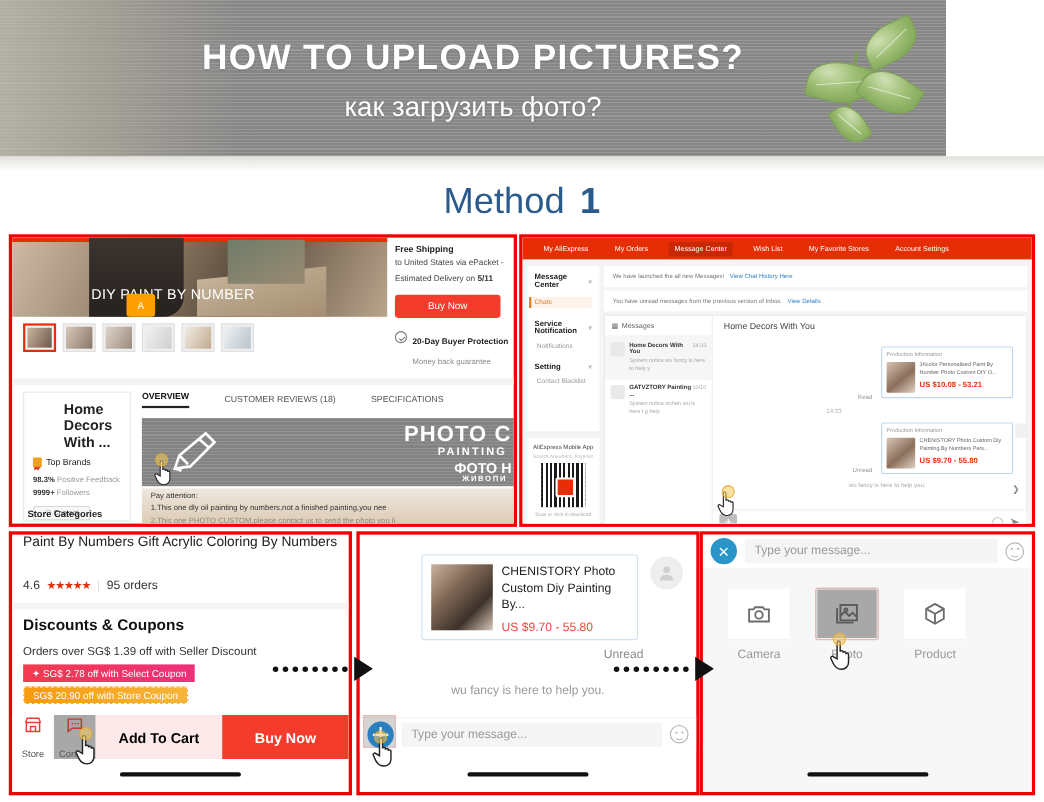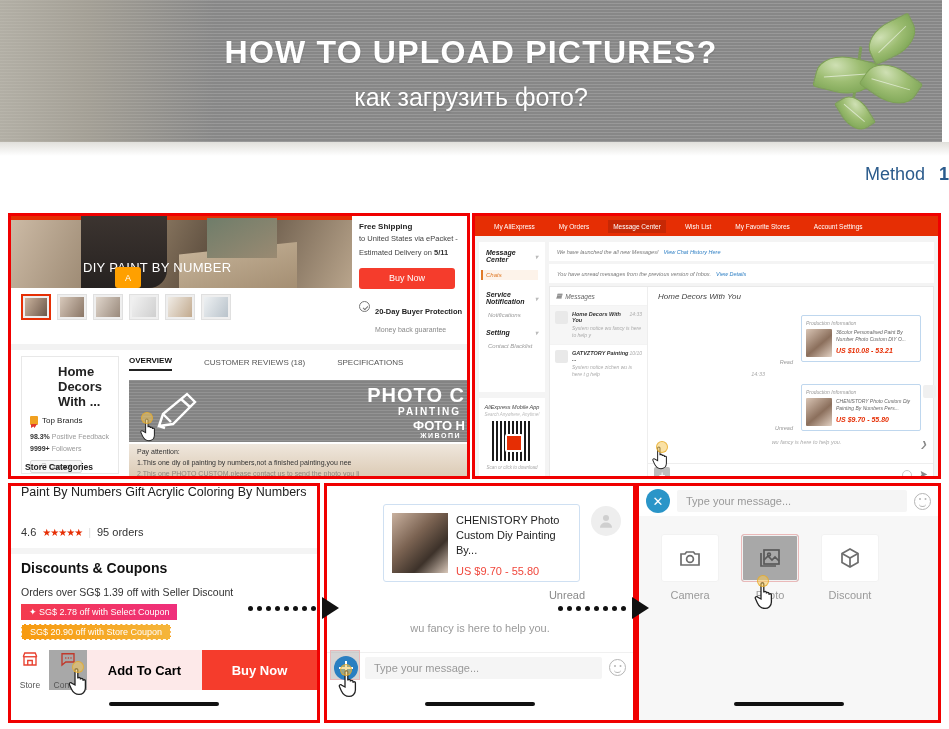--- a/index.html
+++ b/index.html
@@ -6,21 +6,21 @@
   body {
     width: 949px; height: 729px;
     font-family: "Liberation Sans", sans-serif;
     background: #ffffff;
     overflow: hidden;
     position: relative;
   }
 
   
   .banner {
-    position: absolute; left: 0; top: 0; width: 942px; height: 142px;
+    position: absolute; left: 0; top: 0; width: 860px; height: 142px;
     background: #8d8d8d;
     overflow: hidden;
   }
   .banner-texture {
     position: absolute; inset: 0;
     background-image: repeating-linear-gradient(to bottom,
       rgba(255,255,255,0.10) 0px, rgba(255,255,255,0.10) 1px,
       rgba(0,0,0,0.045) 1px, rgba(0,0,0,0.045) 3px);
   }
   .banner-fade-left {
@@ -63,23 +63,23 @@
           background:#7d9c5b; transform: rotate(8deg); border-radius:2px; }
 
   .banner-bottom-fade {
     position:absolute; left:0; top:142px; width:949px; height:14px;
     background: linear-gradient(to bottom, rgba(200,198,190,.55), rgba(255,255,255,0));
   }
 
   
   .method-row {
     position: absolute; left: 0; top: 164px; width: 949px;
-    text-align: right;
+    text-align: center;
     color: #2b5b8c;
-    font-size: 18px;
+    font-size: 33px;
   }
   .method-row .m-num { font-weight: bold; margin-left: 14px; }
 
   
   .panel {
     position: absolute;
     border: 3px solid #f00000;
     background: #ffffff;
     overflow: hidden;
   }
@@ -163,21 +163,21 @@
             background: linear-gradient(to bottom, #efe7dd, #d9c6ae); padding:4px 8px;}
   .pp-pay-h { font-size:7px; color:#333; }
   .pp-pay-l { font-size:7px; color:#333; margin-top:4px; }
   .pp-pay-l2 { font-size:7px; color:#555; margin-top:4px; opacity:.6;}
 
   
   .mc-nav { position:absolute; left:0; top:0; width:463px; height:20px; background:#e62e04; }
   .mc-nav-items { display:flex; align-items:center; height:20px; padding-left:14px; gap:14px; }
   .mc-nav-item { font-size:6.5px; color:#fff; padding:3px 5px; }
   .mc-nav-item.active { background:#c72805; }
-  .mc-body { position:absolute; left:0; top:20px; width:463px; height:272px; background:#f4f4f4;font-style:italic; }
+  .mc-body { position:absolute; left:0; top:20px; width:463px; height:272px; background:#f4f4f4; }
   .mc-side { position:absolute; left:4px; top:6px; width:66px; height:150px; background:#fff; padding:7px 7px; }
   .mc-side-h { font-size:7px; font-weight:bold; color:#222; display:flex; justify-content:space-between; align-items:center;}
   .mc-side-h .chev { color:#bbb; font-size:6px; }
   .mc-side-sub { font-size:6px; color:#999; margin-top:7px; padding-left:2px; }
   .mc-side-sub.active { color:#e07a28; border-left:2px solid #e07a28; background:#fdf3ea; padding:2px 2px 2px 3px; margin-left:-5px;}
   .mc-side-gap { height:11px; }
   .mc-qr { position:absolute; left:4px; top:162px; width:66px; height:90px; background:#fff;
            padding:6px 5px; text-align:center; }
   .mc-qr-t { font-size:5.5px; color:#444; }
   .mc-qr-s { font-size:4.5px; color:#bbb; margin-top:2px; }
@@ -666,21 +666,21 @@
     </div>
     <div class="ma-cell">
       <div class="ma-tile">
         <svg viewBox="0 0 24 24" fill="none" stroke="#6d6d6d" stroke-width="1.7">
           <path d="M12 3l8 4.5v9L12 21l-8-4.5v-9z"></path>
             <path d="M12 12l8-4.5"></path>
             <path d="M12 12v9"></path>
             <path d="M12 12L4 7.5"></path>
         </svg>
       </div>
-      <div class="ma-lab">Discount</div>
+      <div class="ma-lab">Product</div>
     </div>
   </div>
   <div class="mp-home"></div>
 </div>
 
 <div class="flow" id="flow-1">
   <span class="dot"></span>
     <span class="dot"></span>
     <span class="dot"></span>
   <span class="dot"></span>

